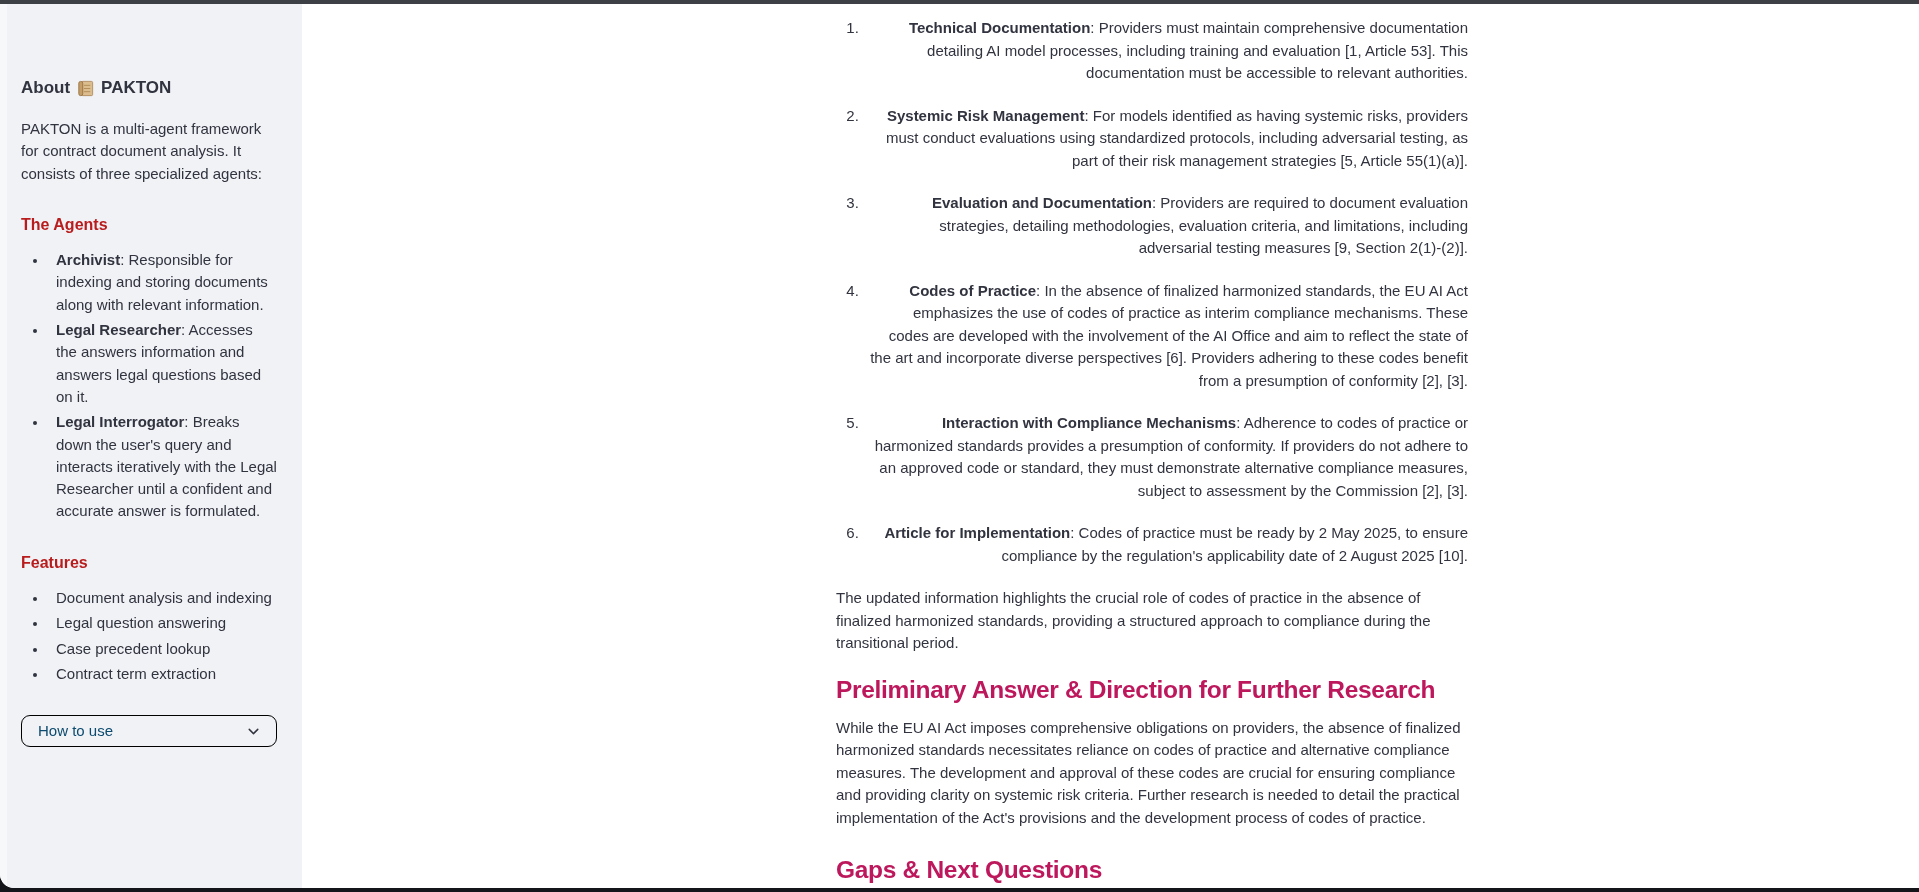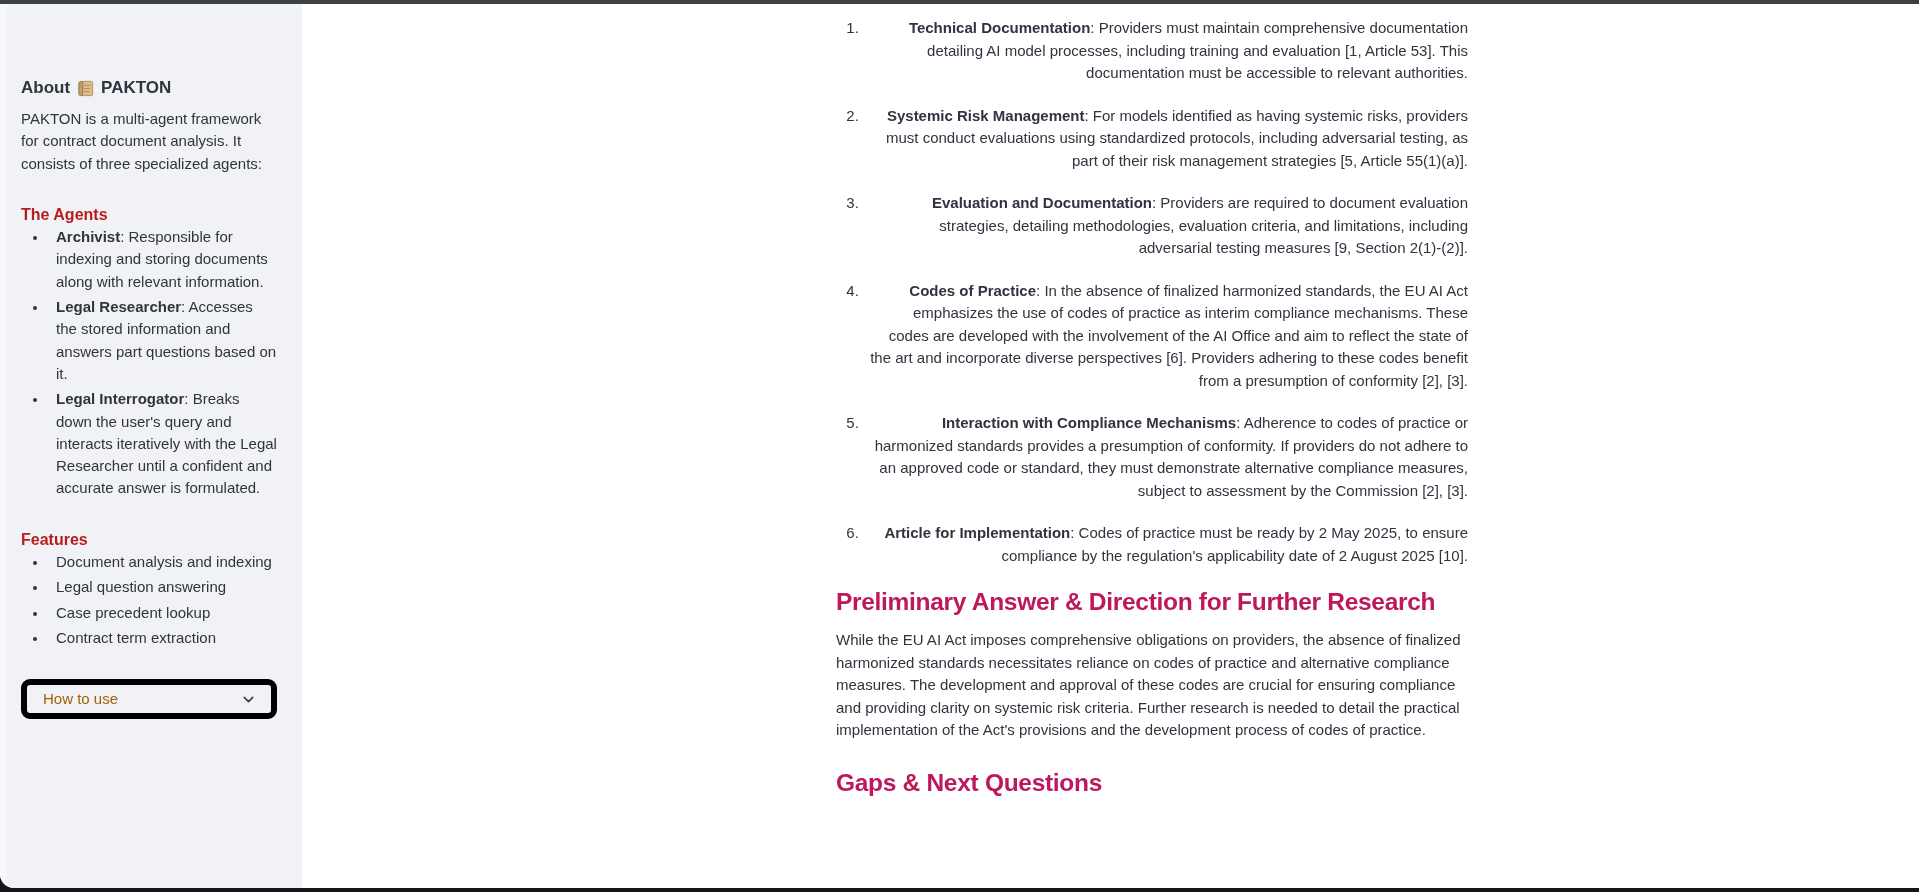--- a/index.html
+++ b/index.html
@@ -36,32 +36,32 @@
   .sb-scroll-track {
     position: absolute; left: 0; top: 0; bottom: 0; width: 7px;
     background: rgba(255,255,255,0.45);
   }
   .sb-title {
     font-size: 17px; font-weight: 700; color: #31333f;
     display: flex; align-items: center; gap: 6px;
     line-height: 24px;
   }
   .scroll-ico { display: inline-flex; width: 19px; height: 19px; }
-  .sb-p { margin-top: 8px; color: #31333f; }
+  .sb-p { margin-top: 18px; color: #31333f; }
   .sb-h3 { font-size: 16px; font-weight: 700; margin-top: 29px; color: #b91c1c; }
-  .sidebar ul { padding-left: 27px; list-style: disc; }
+  .sidebar ul { margin-top: 13px; padding-left: 27px; list-style: disc; }
   .sidebar ul li { margin-bottom: 3px; padding-left: 8px; }
   .sidebar ul li::marker { color: #31333f; font-size: 13px; }
   .expander {
-    margin-top: 30px; width: 100%; height: 40px;
-    border: 6px solid #000000; border-radius: 9px;
+    margin-top: 30px; width: 100%; height: 32px;
+    border: 1px solid #000000; border-radius: 9px;
     display: flex; align-items: center; justify-content: space-between;
     padding: 0 14px 0 16px;
     cursor: pointer; background: transparent;
-    font-size: 15px; color: #a16207;
+    font-size: 15px; color: #0c4a6e;
   }
   .chev { width: 17px; height: 17px; stroke: #31333f; fill: none;
     stroke-width: 2; stroke-linecap: round; stroke-linejoin: round; }
   
   .content {
     position: absolute; left: 836px; top: 13px; width: 632px;
     font-size: 15px; line-height: 22.5px; color: #31333f;
   }
   .content ol { padding-left: 27px; }
   .content ol li { margin-bottom: 20px; padding-left: 6px; text-align: right; }
@@ -100,21 +100,21 @@
     </h2>
 
     <p class="sb-p">PAKTON is a multi-agent framework for contract document analysis. It consists of three specialized agents:</p>
 
     <h3 class="sb-h3">The Agents</h3>
     <ul>
       <li>
         <strong>Archivist</strong><span>: Responsible for indexing and storing documents along with relevant information.</span>
       </li>
       <li>
-        <strong>Legal Researcher</strong><span>: Accesses the stored information and answers part questions based on it.</span>
+        <strong>Legal Researcher</strong><span>: Accesses the answers information and answers legal questions based on it.</span>
       </li>
       <li>
         <strong>Legal Interrogator</strong><span>: Breaks down the user's query and interacts iteratively with the Legal Researcher until a confident and accurate answer is formulated.</span>
       </li>
     </ul>
 
     <h3 class="sb-h3">Features</h3>
     <ul>
       <li>Document analysis and indexing</li>
       <li>Legal question answering</li>
@@ -146,20 +146,21 @@
           <strong>Codes of Practice</strong><span>: In the absence of finalized harmonized standards, the EU AI Act emphasizes the use of codes of practice as interim compliance mechanisms. These codes are developed with the involvement of the AI Office and aim to reflect the state of the art and incorporate diverse perspectives [6]. Providers adhering to these codes benefit from a presumption of conformity [2], [3].</span>
         </li>
         <li>
           <strong>Interaction with Compliance Mechanisms</strong><span>: Adherence to codes of practice or harmonized standards provides a presumption of conformity. If providers do not adhere to an approved code or standard, they must demonstrate alternative compliance measures, subject to assessment by the Commission [2], [3].</span>
         </li>
         <li>
           <strong>Article for Implementation</strong><span>: Codes of practice must be ready by 2 May 2025, to ensure compliance by the regulation's applicability date of 2 August 2025 [10].</span>
         </li>
       </ol>
 
+      <p>The updated information highlights the crucial role of codes of practice in the absence of finalized harmonized standards, providing a structured approach to compliance during the transitional period.</p>
 
       <h2>Preliminary Answer &amp; Direction for Further Research</h2>
       <p>While the EU AI Act imposes comprehensive obligations on providers, the absence of finalized harmonized standards necessitates reliance on codes of practice and alternative compliance measures. The development and approval of these codes are crucial for ensuring compliance and providing clarity on systemic risk criteria. Further research is needed to detail the practical implementation of the Act's provisions and the development process of codes of practice.</p>
 
       <h2 class="second">Gaps &amp; Next Questions</h2>
     </div>
   </main>
 
 </div>
 

